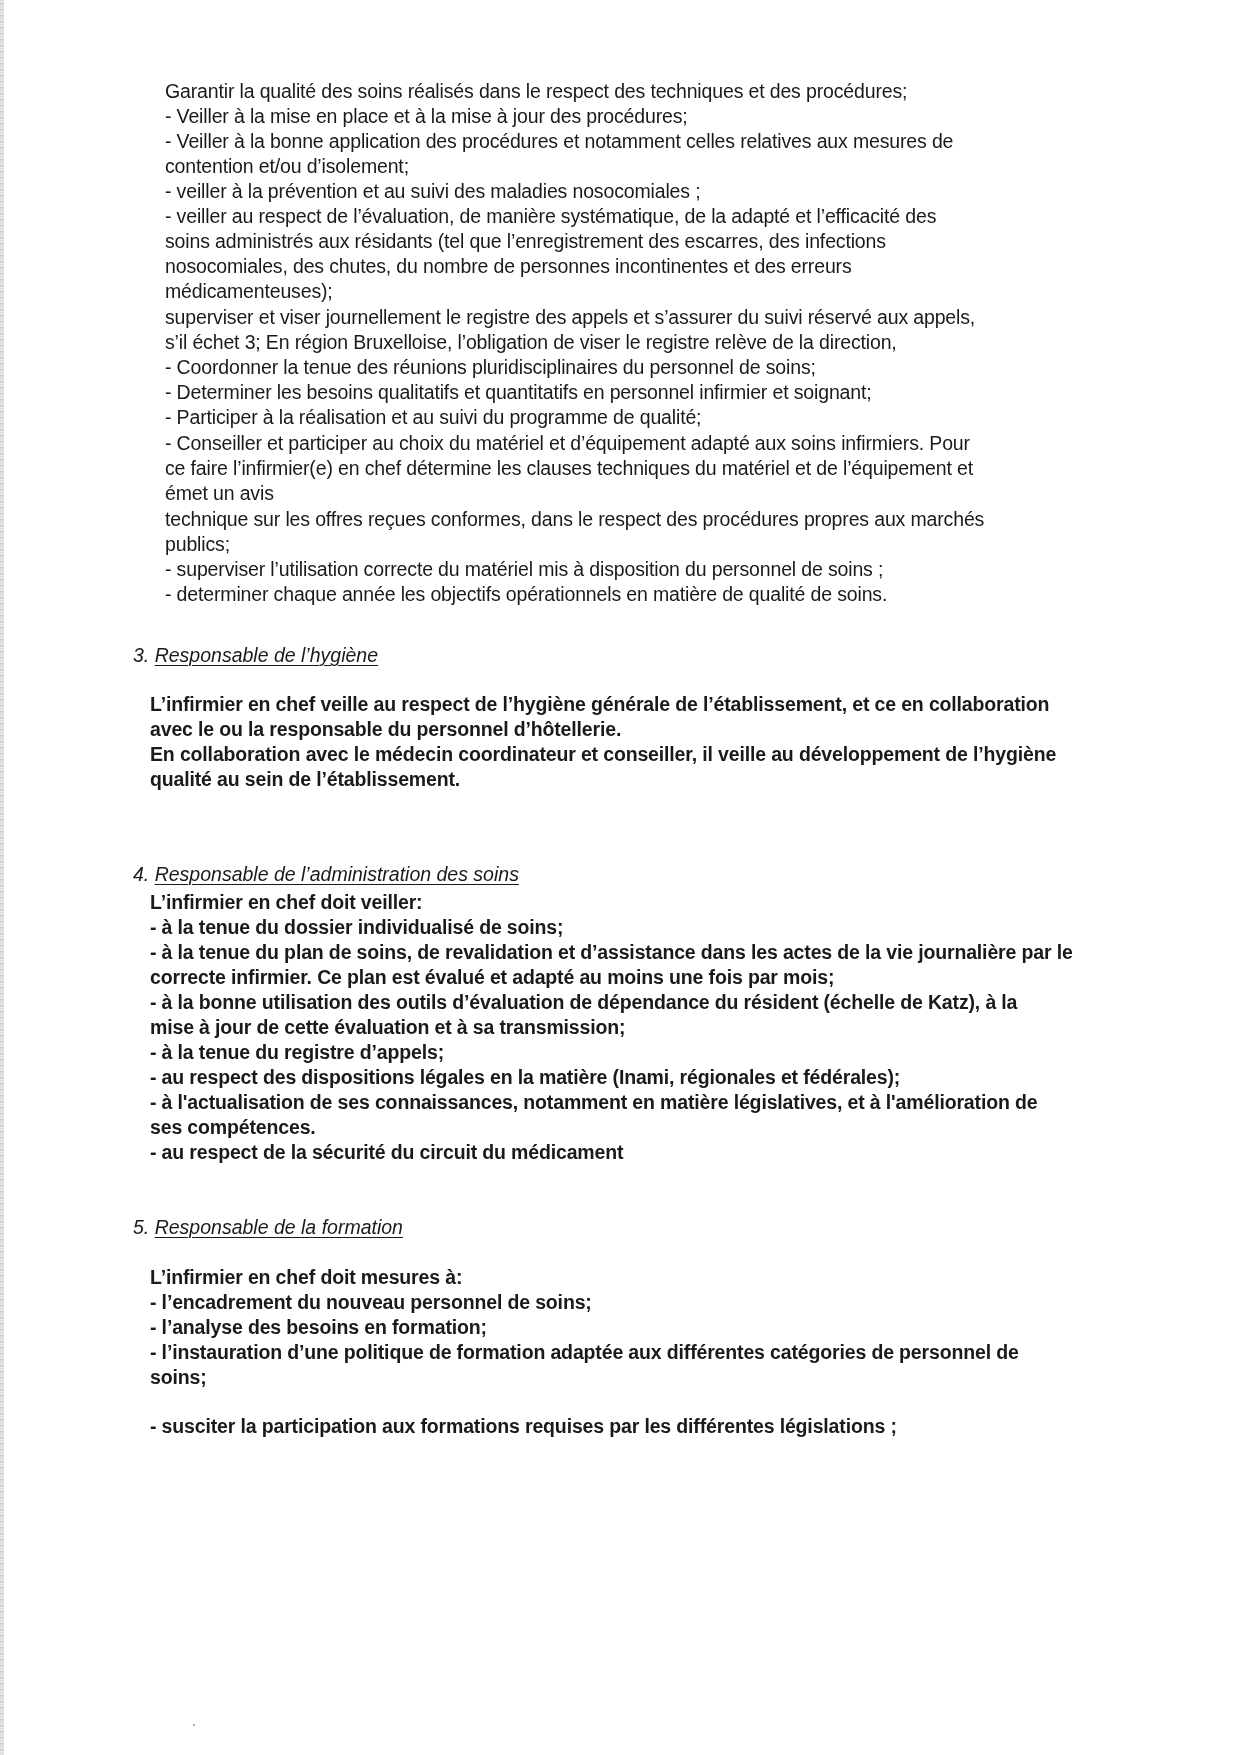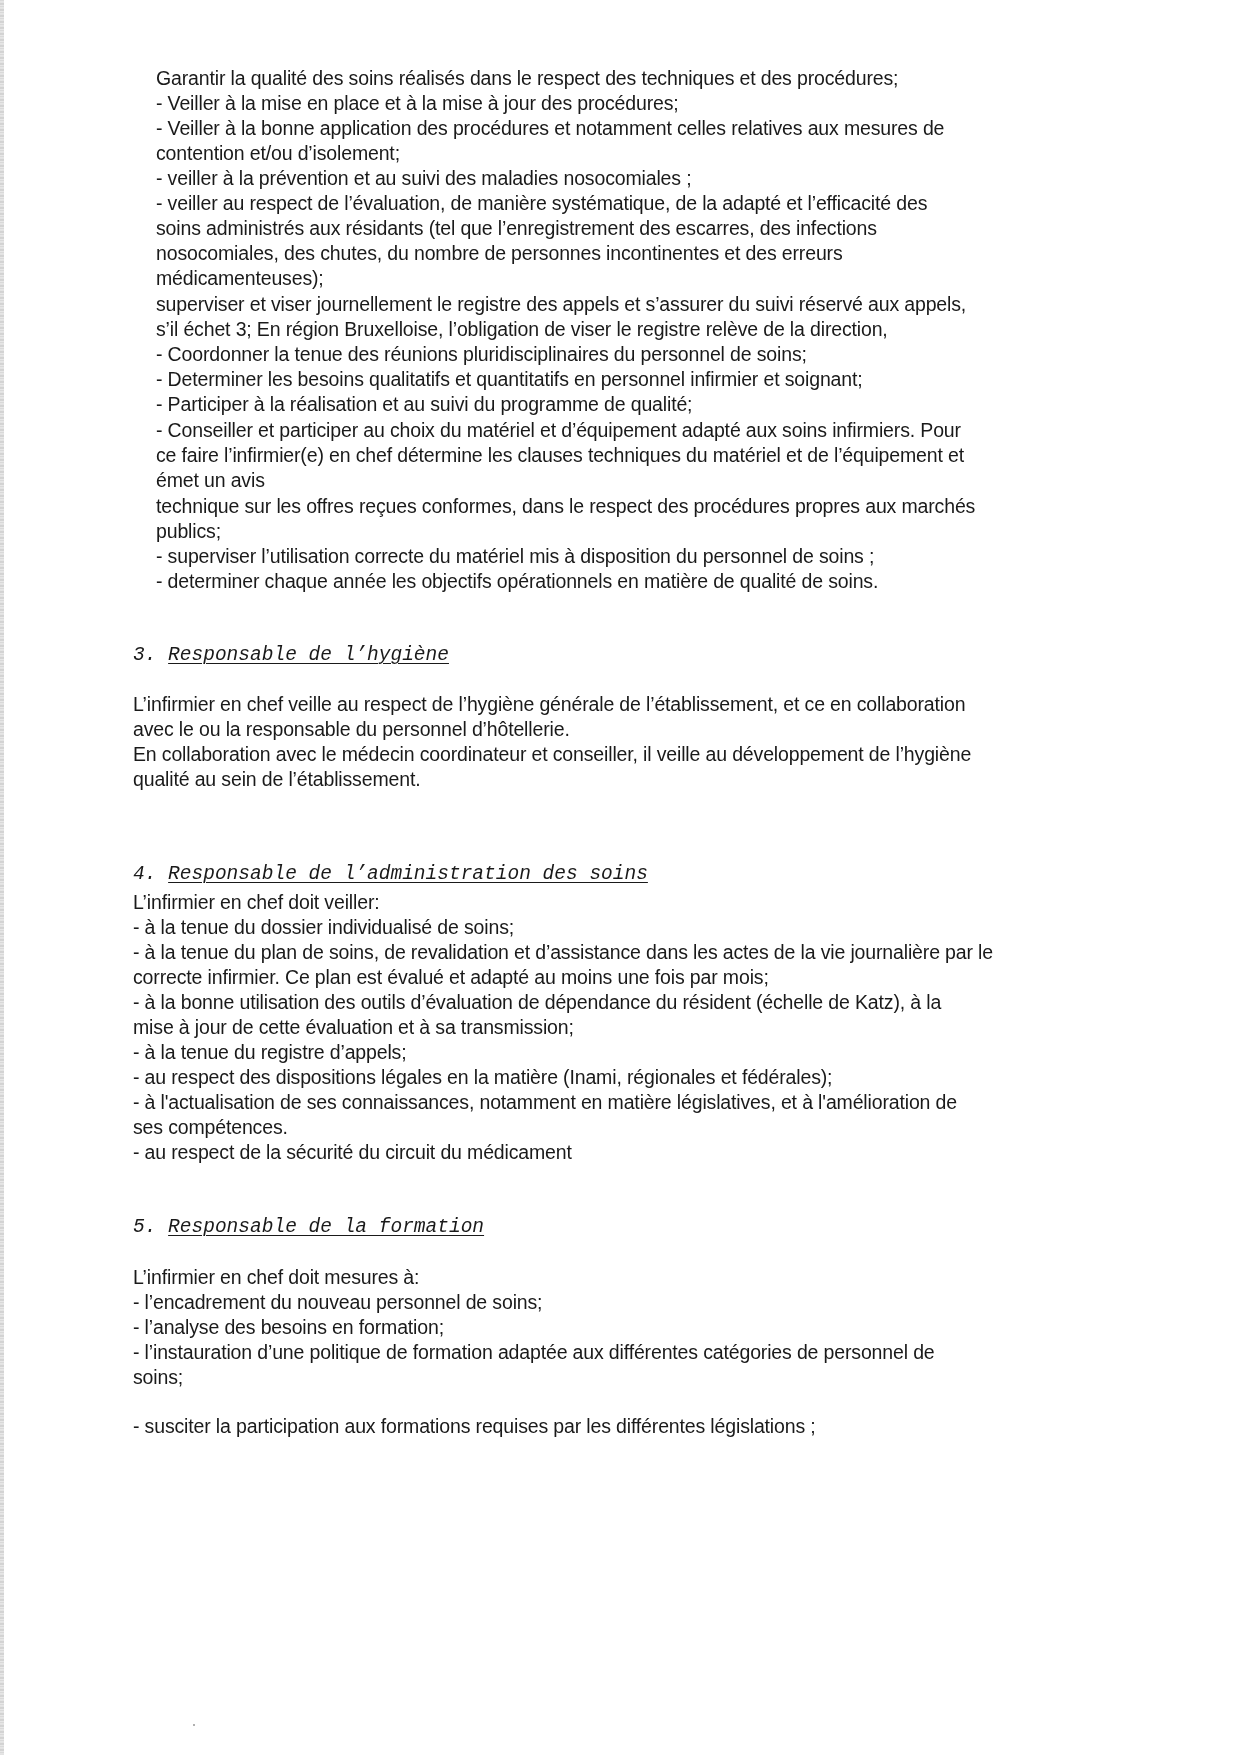--- a/index.html
+++ b/index.html
@@ -31,30 +31,29 @@
       width: 1240px;
       height: 1755px;
     }
     .line {
       position: absolute;
       white-space: nowrap;
       font-size: 19.5px;
       line-height: 24px;
       letter-spacing: -0.15px;
     }
-    .indent { left: 156px; }
-    .body-left { left: 133px; }
+    .indent { left: 165px; margin-top: 13px; }
+    .body-left { left: 150px; font-weight: bold; }
     .heading {
       position: absolute;
       left: 133px;
       font-size: 19.5px;
       line-height: 24px;
       font-style: italic;
       white-space: nowrap;
-      font-family: Liberation Mono, monospace;
     }
     .heading .num { font-style: italic; }
     .heading .title {
       text-decoration: underline;
       text-underline-offset: 3px;
       text-decoration-thickness: 1px;
     }
     .speck {
       position: absolute;
       left: 193px;

